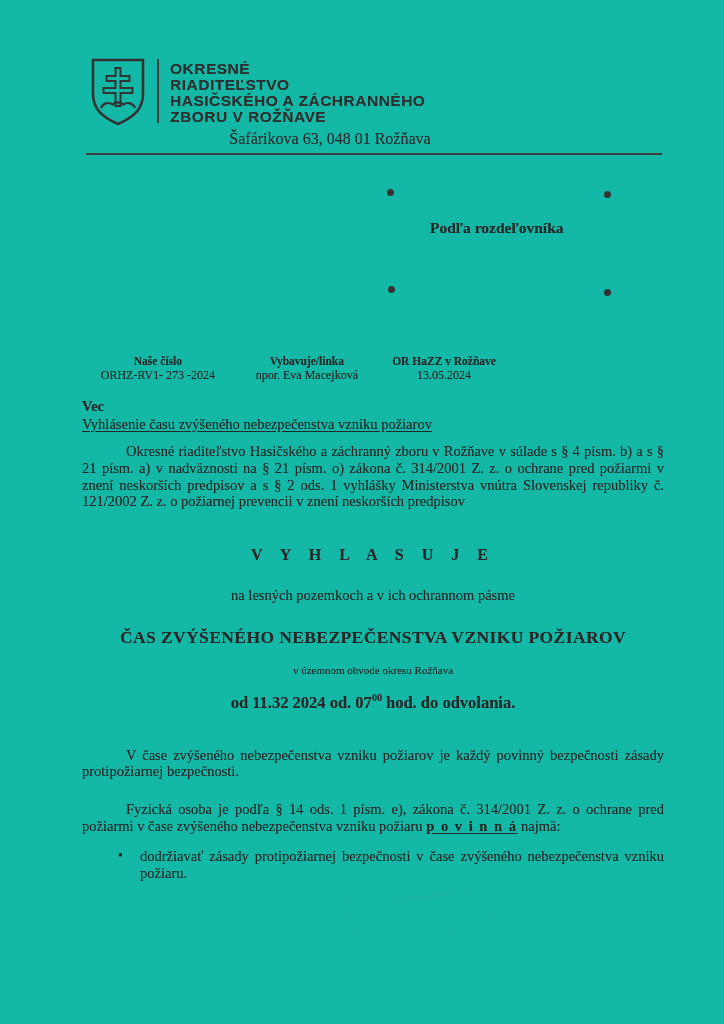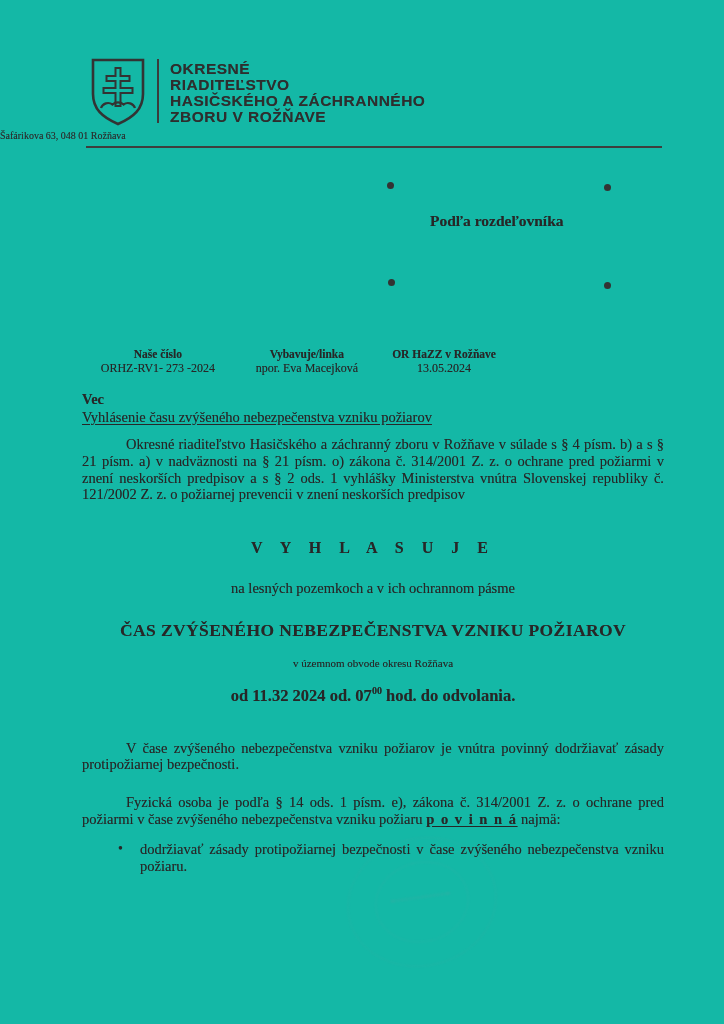--- a/index.html
+++ b/index.html
@@ -17,21 +17,21 @@
   .header{display:flex;align-items:flex-start;margin:56px 62px 0 88px;}
   .logo{width:60px;height:72px;flex:0 0 auto;}
   .vdivider{width:2px;height:64px;background:#3b3b3b;margin:3px 11px 0 9px;flex:0 0 auto;}
   .org{
     font-family:"Liberation Sans", sans-serif;
     font-weight:600;font-size:15.5px;line-height:16px;
     letter-spacing:.5px;color:#2e2e2e;padding-top:5px;
     text-transform:uppercase;
   }
   .org span{display:block;}
-  .address{ text-align:left;margin:2px 64px 0 0;font-size:10px;color:#2c2c2c;font-family:Liberation Serif, serif;}
+  .address{ text-align:center;margin:2px 64px 0 0;font-size:16px;color:#2c2c2c;font-family:Liberation Serif, serif;}
   .hrule{border:none;border-top:2px solid #3e3e3e;margin:5px 62px 0 86px;}
   
   .recipient-zone{position:relative;height:200px;padding-left:9px;}
   .dot{position:absolute;width:7px;height:7px;border-radius:50%;background:#333;}
   .dot.tl{left:387px;top:34px;}
   .dot.tr{left:604px;top:36px;}
   .dot.bl{left:388px;top:131px;}
   .dot.br{left:604px;top:134px;}
   .recipient{position:absolute;left:430px;top:64px;font-weight:bold;font-size:15.5px;}
   
@@ -123,21 +123,21 @@
   <div class="subject">Vyhlásenie času zvýšeného nebezpečenstva vzniku požiarov</div>
 
   <p class="para indent">Okresné riaditeľstvo Hasičského a záchranný zboru v Rožňave v súlade s § 4 písm. b) a s § 21 písm. a) v nadväznosti na § 21 písm. o) zákona č. 314/2001 Z. z. o ochrane pred požiarmi v znení neskorších predpisov a s § 2 ods. 1 vyhlášky Ministerstva vnútra Slovenskej republiky č. 121/2002 Z. z. o požiarnej prevencii v znení neskorších predpisov</p>
 
   <div class="center declare-verb">V Y H L A S U J E</div>
   <div class="center declare-scope">na lesných pozemkoch a v ich ochrannom pásme</div>
   <div class="center declare-title">ČAS ZVÝŠENÉHO NEBEZPEČENSTVA VZNIKU POŽIAROV</div>
   <div class="center declare-area">v územnom obvode okresu Rožňava</div>
   <div class="center declare-time"><span>od 11.32 2024 od. 07</span><sup>00</sup><span> hod. do odvolania.</span></div>
 
-  <p class="para indent gap-lg">V čase zvýšeného nebezpečenstva vzniku požiarov je vnútra povinný dodržiavať zásady protipožiarnej bezpečnosti.</p>
+  <p class="para indent gap-lg">V čase zvýšeného nebezpečenstva vzniku požiarov je každý povinný bezpečnosti zásady protipožiarnej bezpečnosti.</p>
 
   <p class="para indent gap-md"><span>Fyzická osoba je podľa § 14 ods. 1 písm. e), zákona č. 314/2001 Z. z. o ochrane pred požiarmi v čase zvýšeného nebezpečenstva vzniku požiaru </span><span class="bold-underline">p o v i n n á</span><span> najmä:</span></p>
 
   <div class="bullet-row">
     <span class="bullet-marker">•</span>
     <span class="bullet-text">dodržiavať zásady protipožiarnej bezpečnosti v čase zvýšeného nebezpečenstva vzniku požiaru.</span>
   </div>
 
   <div class="stamp">
     <div class="ring-outer"></div>

